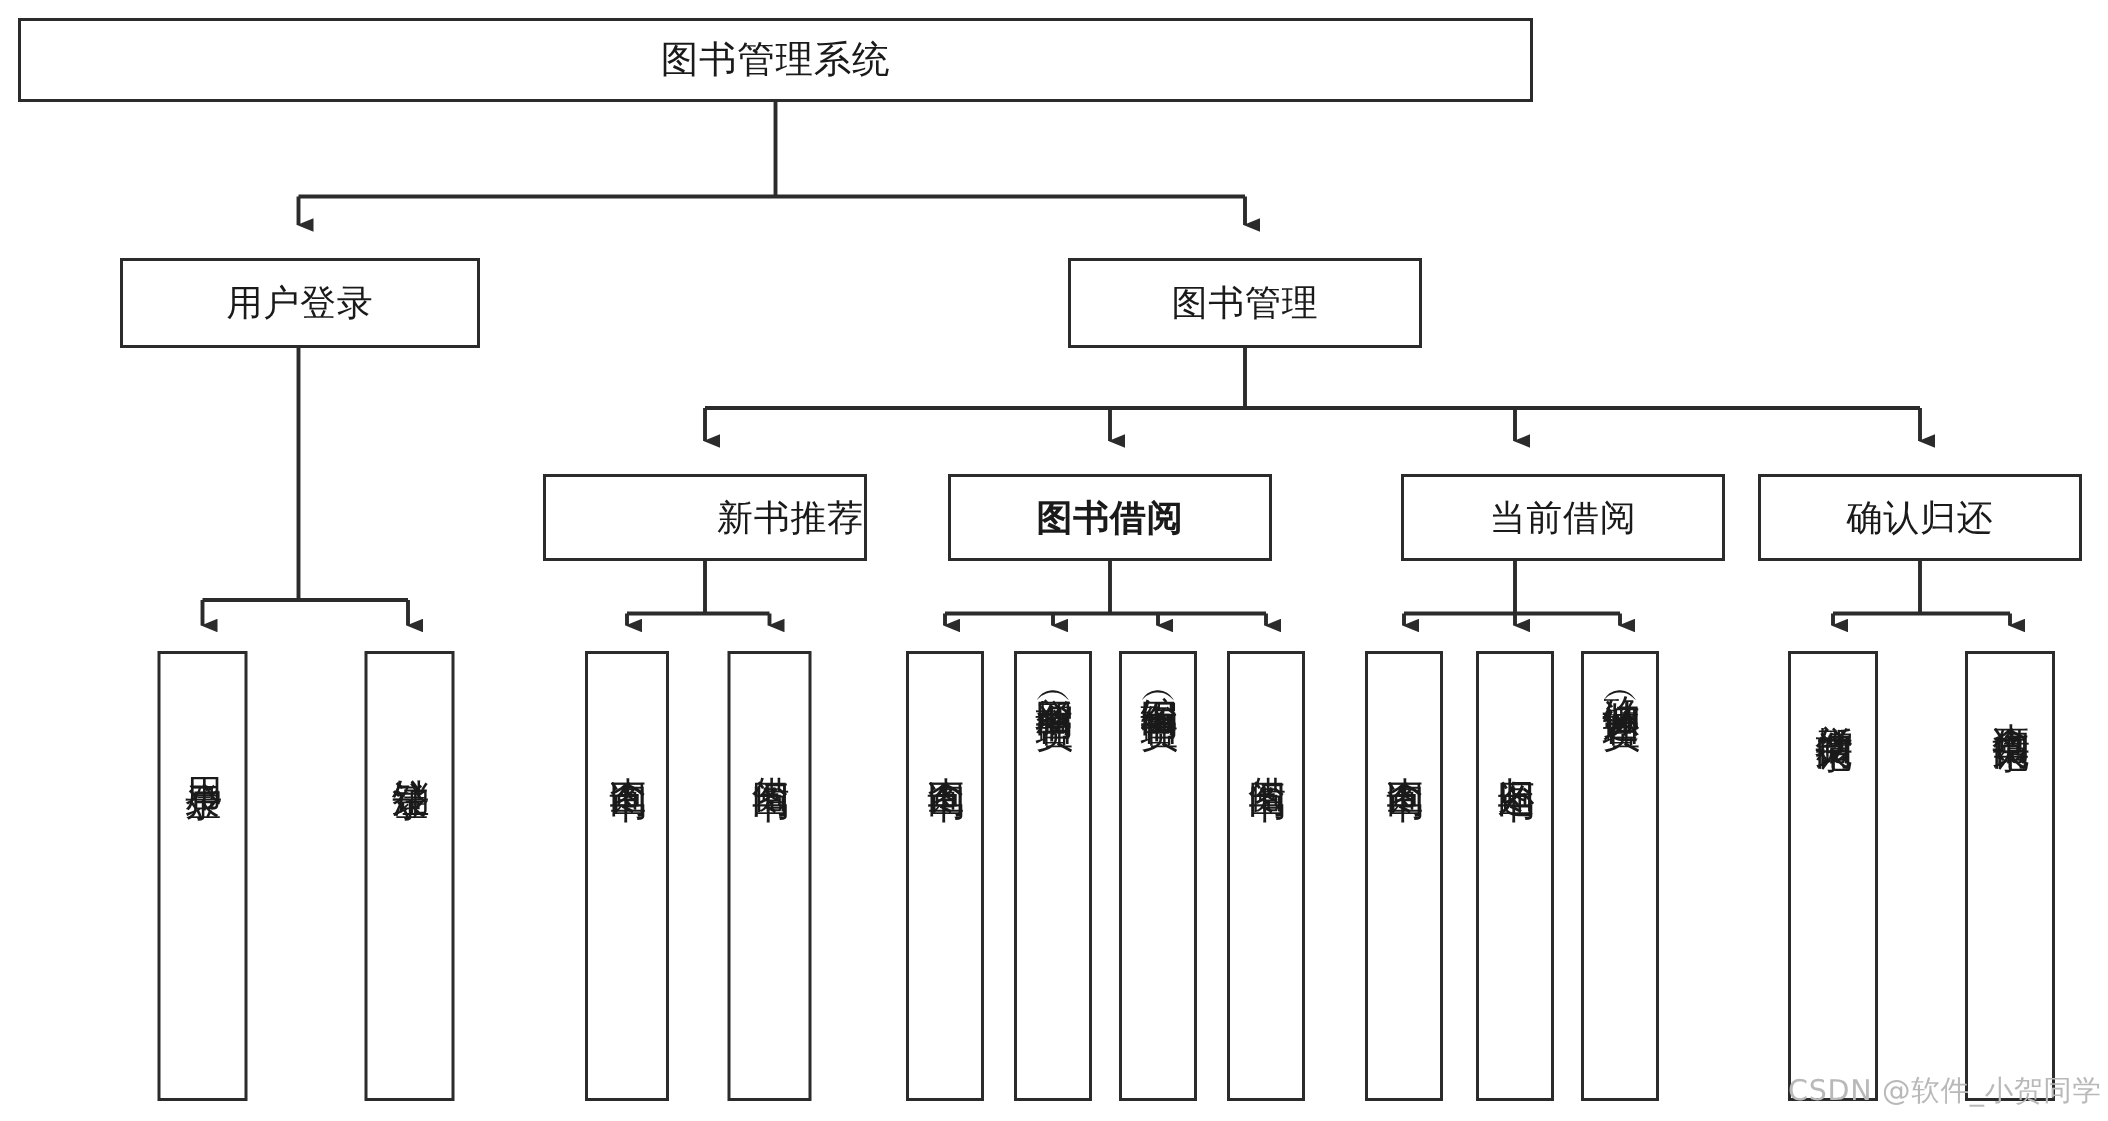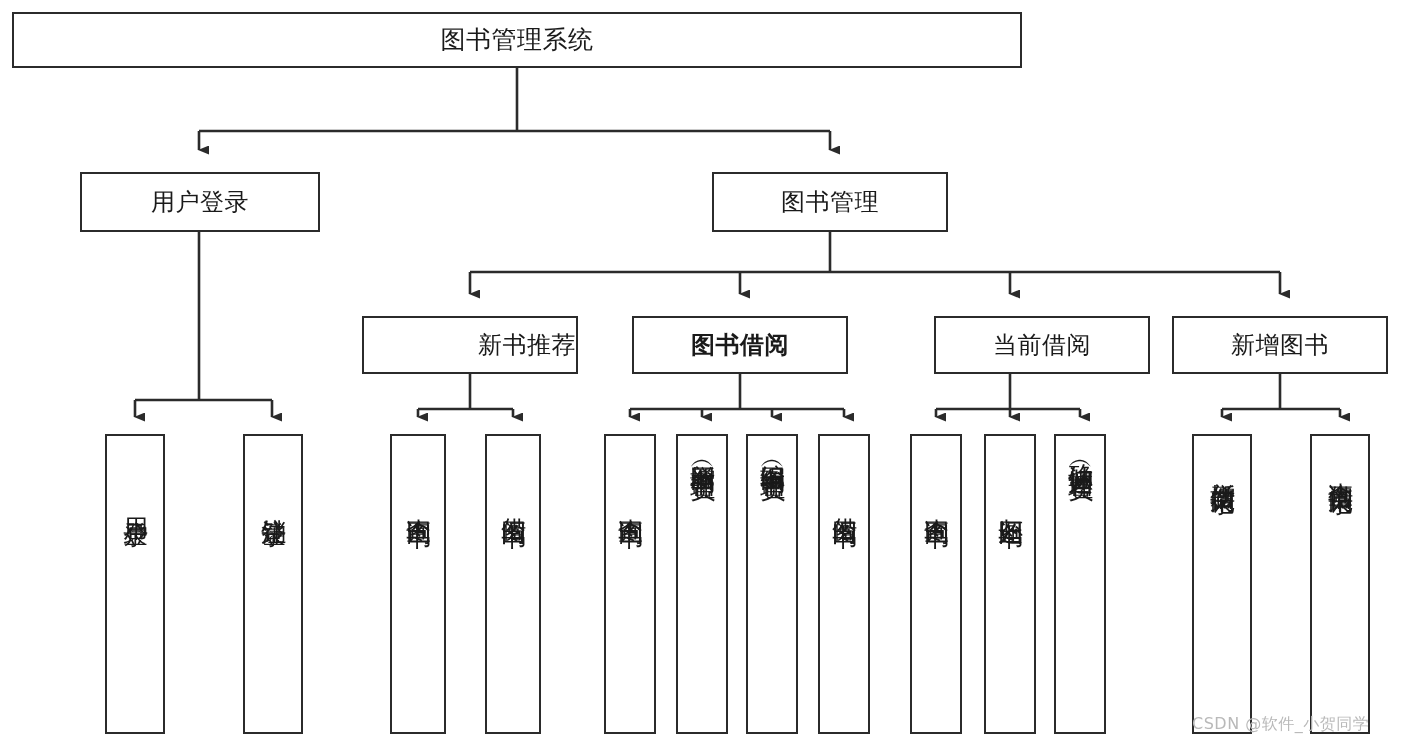--- a/index.html
+++ b/index.html
@@ -53,21 +53,21 @@
   .node.vert .label {
     writing-mode: vertical-rl;
     text-orientation: upright;
     font-size: 25px;
     line-height: 1.22;
     letter-spacing: 2px;
     white-space: nowrap;
   }
   .watermark {
     position: absolute;
-    font-size: 16px;
+    font-size: 19px;
     color: #b9b9b9;
     white-space: nowrap;
     letter-spacing: 0.5px;
     font-family: "DejaVu Sans", "Liberation Sans", sans-serif;
   }
 </style>
 </head>
 <body>
 
 <div id="canvas">
@@ -137,21 +137,21 @@
   <div class="node horiz" style="left:362px; top:316px; width:216px; height:58px;justify-content:flex-end;">
     <span class="label">新书推荐</span>
   </div>
   <div class="node horiz" style="left:632px; top:316px; width:216px; height:58px;font-weight:bold;">
     <span class="label">图书借阅</span>
   </div>
   <div class="node horiz" style="left:902px; top:316px; width:216px; height:58px;margin-left:32px;">
     <span class="label">当前借阅</span>
   </div>
   <div class="node horiz" style="left:1172px; top:316px; width:216px; height:58px;">
-    <span class="label">新增图书</span>
+    <span class="label">确认归还</span>
   </div>
 
   <div class="node vert" style="left:105px; top:434px; width:60px; height:300px; padding-top:62px;">
     <span class="label">用户登录</span>
   </div>
   <div class="node vert" style="left:243px; top:434px; width:60px; height:300px; padding-top:62px;">
     <span class="label">注销登录</span>
   </div>
 
   <div class="node vert" style="left:390px; top:434px; width:56px; height:300px; padding-top:62px;">

